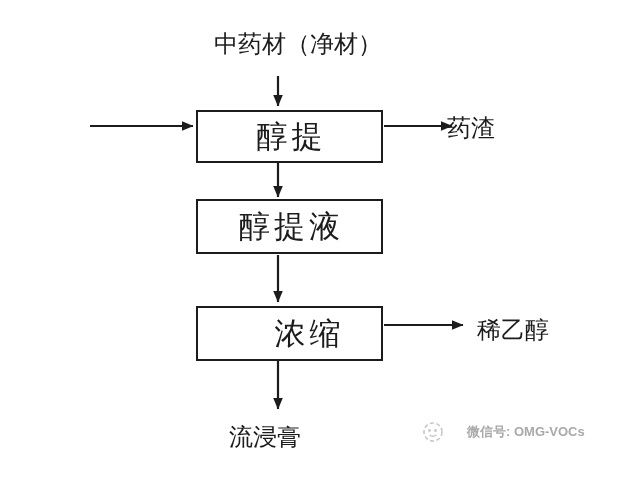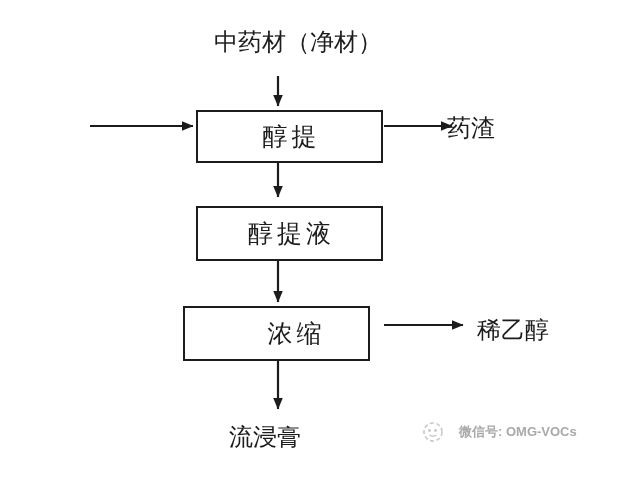--- a/index.html
+++ b/index.html
@@ -11,36 +11,36 @@
     color:#1c1c1c;
     overflow:hidden;
   }
   .edges{position:absolute;left:0;top:0;width:633px;height:488px;}
   .node{
     position:absolute;
     box-sizing:border-box;
     border:2px solid #1c1c1c;
     background:#ffffff;
     display:flex;align-items:center;justify-content:center;
-    font-size:25px;
+    font-size:31px;
     letter-spacing:4px;
     text-indent:4px; 
     white-space:nowrap;
   }
   .lbl{
     position:absolute;
     font-size:24px;
     white-space:nowrap;
     line-height:1.1;
   }
   .title{letter-spacing:0px;}
   .watermark{
     position:absolute;
     left:422px;top:421px;
-    display:flex;align-items:center;gap:15px;
+    display:flex;align-items:center;gap:23px;
     font-family:"Liberation Sans", sans-serif;
     font-size:13px;font-weight:bold;
     color:#a9a9a9;
     text-shadow:1px 1px 0 rgba(255,255,255,0.95);
     white-space:nowrap;
   }
   .wm-logo{flex:0 0 auto;opacity:0.75;}
 </style>
 </head>
 <body>
@@ -55,34 +55,34 @@
     </defs>
     <line x1="278" y1="76" x2="278" y2="106" stroke="#1c1c1c" stroke-width="2.2" marker-end="url(#ah)"></line>
     <line x1="90" y1="126" x2="193" y2="126" stroke="#1c1c1c" stroke-width="2.2" marker-end="url(#ah)"></line>
     <line x1="384" y1="126" x2="452" y2="126" stroke="#1c1c1c" stroke-width="2.2" marker-end="url(#ah)"></line>
     <line x1="278" y1="163" x2="278" y2="197" stroke="#1c1c1c" stroke-width="2.2" marker-end="url(#ah)"></line>
     <line x1="278" y1="255" x2="278" y2="302" stroke="#1c1c1c" stroke-width="2.2" marker-end="url(#ah)"></line>
     <line x1="384" y1="325" x2="463" y2="325" stroke="#1c1c1c" stroke-width="2.2" marker-end="url(#ah)"></line>
     <line x1="278" y1="361" x2="278" y2="409" stroke="#1c1c1c" stroke-width="2.2" marker-end="url(#ah)"></line>
   </svg>
 
-  <div class="lbl title" style="left:214px;top:31px;font-family:Liberation Mono, monospace;">中药材（净材）</div>
+  <div class="lbl title" style="left:214px;top:31px;">中药材（净材）</div>
 
 
   <div class="lbl" style="left:447px;top:115px;">药渣</div>
 
   <div class="lbl" style="left:477px;top:317px;">稀乙醇</div>
 
   <div class="lbl" style="left:229px;top:424px;">流浸膏</div>
 
   <div class="node" style="left:196px;top:110px;width:187px;height:53px;">醇提</div>
 
-  <div class="node" style="left:196px;top:206px;width:187px;height:55px;">醇提液</div>
+  <div class="node" style="left:196px;top:199px;width:187px;height:55px;">醇提液</div>
 
-  <div class="node" style="left:183px;top:306px;width:187px;height:55px;padding-left:36px;">浓缩</div>
+  <div class="node" style="left:196px;top:306px;width:187px;height:55px;padding-left:36px;">浓缩</div>
 
   <div class="watermark">
     <svg class="wm-logo" width="22" height="22" viewBox="0 0 22 22" aria-hidden="true">
       <circle cx="11" cy="11" r="9" fill="none" stroke="#b5b5b5" stroke-width="1.6" stroke-dasharray="4 2.5"></circle>
       <circle cx="7.5" cy="9.5" r="1.4" fill="#b5b5b5"></circle>
       <circle cx="13.5" cy="9.5" r="1.4" fill="#b5b5b5"></circle>
       <path d="M7.5 14 q3.5 2.5 7 0" fill="none" stroke="#b5b5b5" stroke-width="1.4"></path>
     </svg>
     <span>微信号: OMG-VOCs</span>
   </div>

